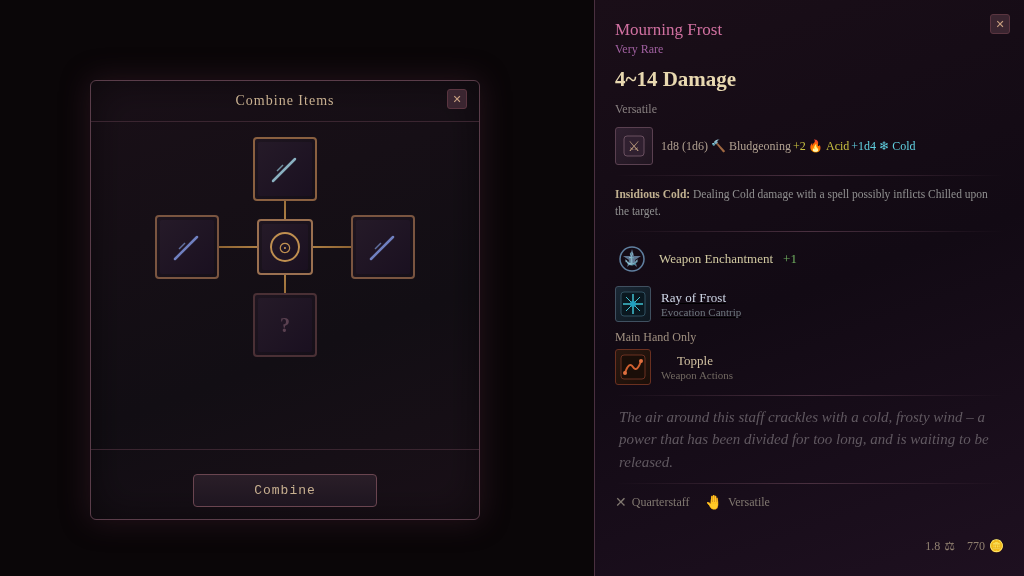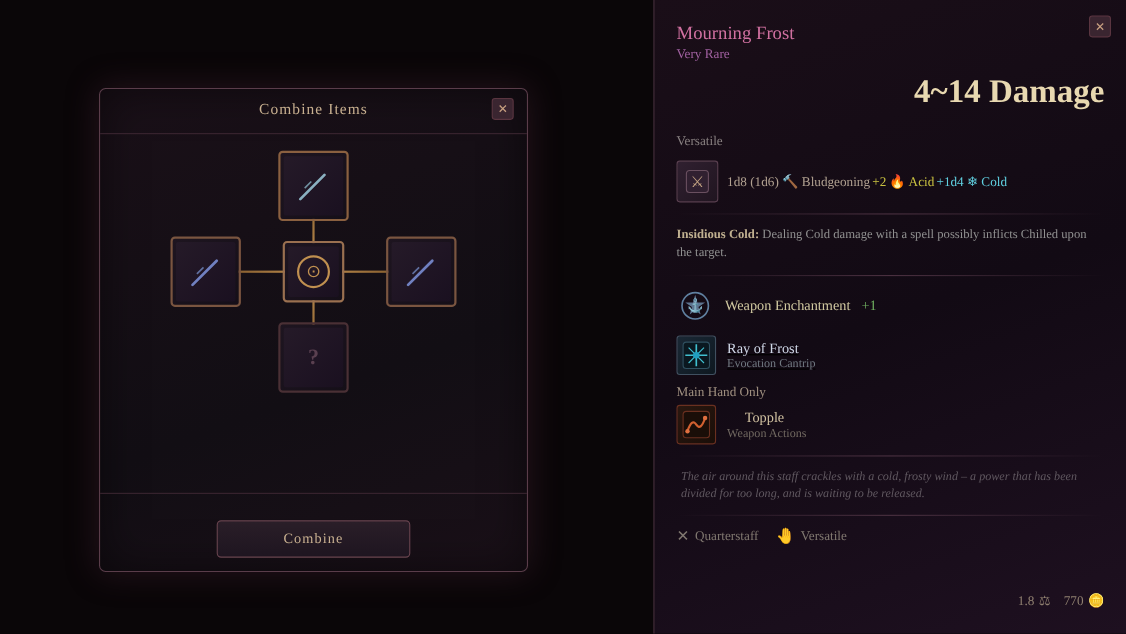--- a/index.html
+++ b/index.html
@@ -201,21 +201,21 @@
 
     .combine-button {
       background: linear-gradient(180deg, #2a1e28 0%, #1e1520 100%);
       border: 1px solid #6a4550;
       border-radius: 4px;
       color: #c8b090;
       padding: 8px 60px;
       font-size: 13px;
       letter-spacing: 1px;
       cursor: pointer;
-      font-family: Liberation Serif, serif;
+      font-family: Liberation Mono, monospace;
       margin-top: 12px;
     }
 
     
     .detail-panel {
       position: absolute;
       right: 0;
       top: 0;
       width: 430px;
       height: 576px;
@@ -250,24 +250,23 @@
     }
 
     .item-rarity {
       color: #a060a0;
       font-size: 12px;
       margin-bottom: 10px;
     }
 
     .item-damage {
       color: #e8d8b0;
-      font-size: 30px;
+      font-size: 21px;
       font-weight: bold;
-      margin-bottom: 20px;
-      text-align: right;
+      margin-bottom: 10px;
     }
 
     .item-type {
       color: #888080;
       font-size: 12px;
       margin-bottom: 10px;
     }
 
     .damage-row {
       display: flex;
@@ -391,21 +390,21 @@
       justify-content: center;
       font-size: 18px;
     }
 
     .action-info { display: flex; flex-direction: column; }
     .action-name { color: #d0c0a0; font-size: 13px; margin-left: 16px; }
     .action-sub { color: #706860; font-size: 11px; }
 
     .lore-text {
       color: #605860;
-      font-size: 11px;
+      font-size: 15px;
       font-style: italic;
       line-height: 1.5;
       margin: 10px 0;
       padding: 0 4px;
     }
 
     .tags-row {
       display: flex;
       align-items: center;
       gap: 16px;

